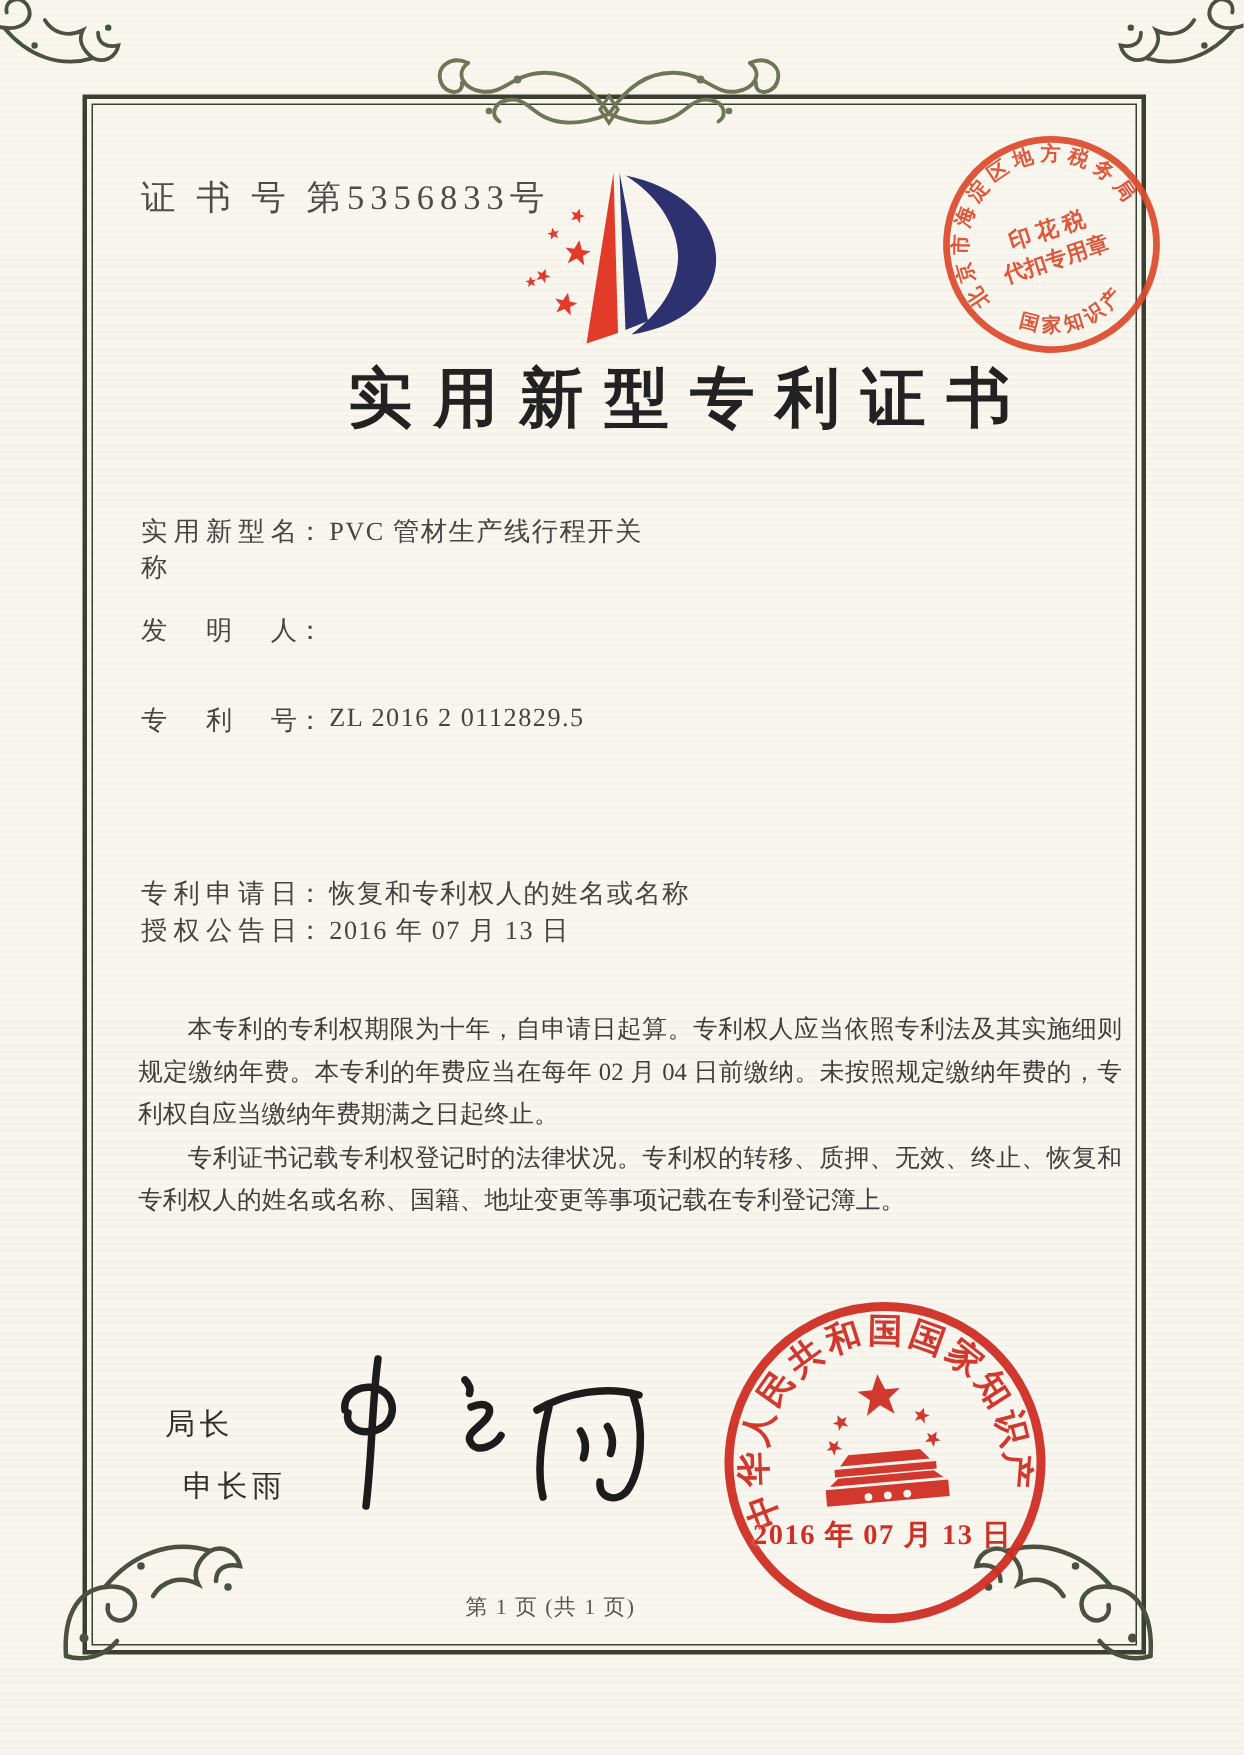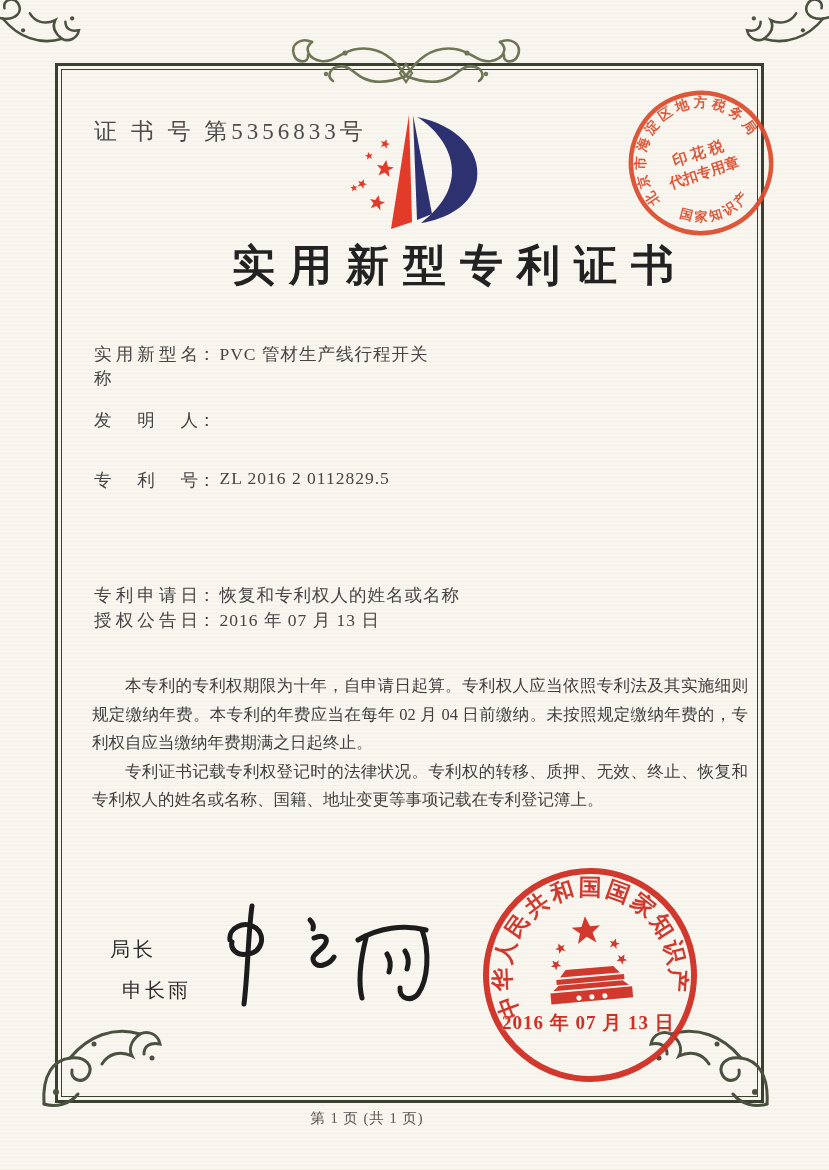--- a/index.html
+++ b/index.html
@@ -39,21 +39,21 @@
   .paras{
     position:absolute;left:92px;top:672px;width:656px;
     font-size:16.5px;line-height:28.5px;color:#3f3f3f;
     text-align:justify;
   }
   .paras p{margin:0;text-indent:2em;}
   .signer-title{position:absolute;left:110px;top:936px;font-size:20px;color:#2e2e2e;letter-spacing:3px;text-align:right;}
   .signer-name{position:absolute;left:122px;top:977px;font-size:20px;color:#2e2e2e;letter-spacing:3px;}
   .footer{
     position:absolute;left:55px;top:1062px;width:624px;text-align:center;
-    font-size:14.5px;color:#555;letter-spacing:1px;margin-top:47px;
+    font-size:14.5px;color:#555;letter-spacing:1px;
   }
   .seal-date{
     position:absolute;left:502px;top:1010px;
     font-size:19px;font-weight:bold;color:#cf2f25;letter-spacing:1px;
     text-shadow:0 0 3px rgba(248,246,238,.8);
   }
   svg{position:absolute;overflow:visible;}
   .svg-defs{width:0;height:0;position:absolute;}
   .logo-svg{left:333px;top:111px;}
   .tax-svg{left:624px;top:86px;transform:rotate(-18deg);opacity:.92;}

